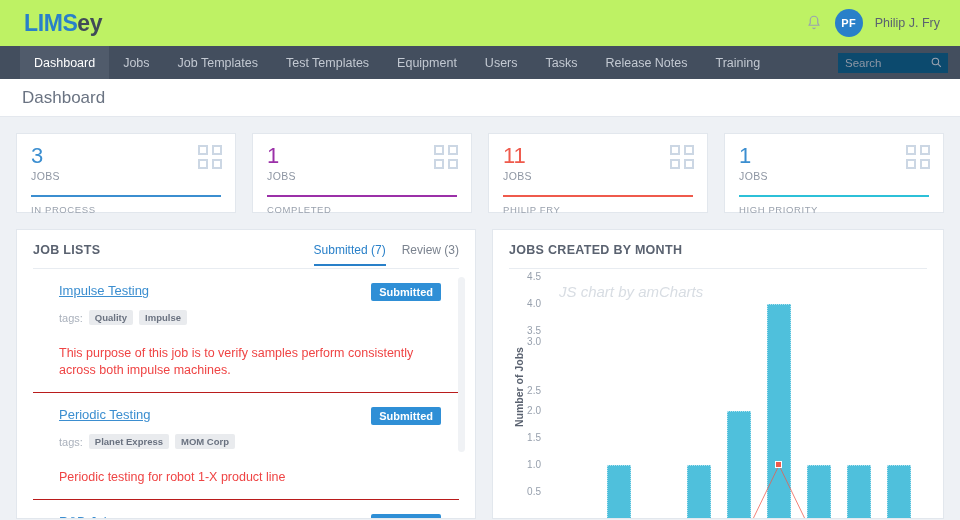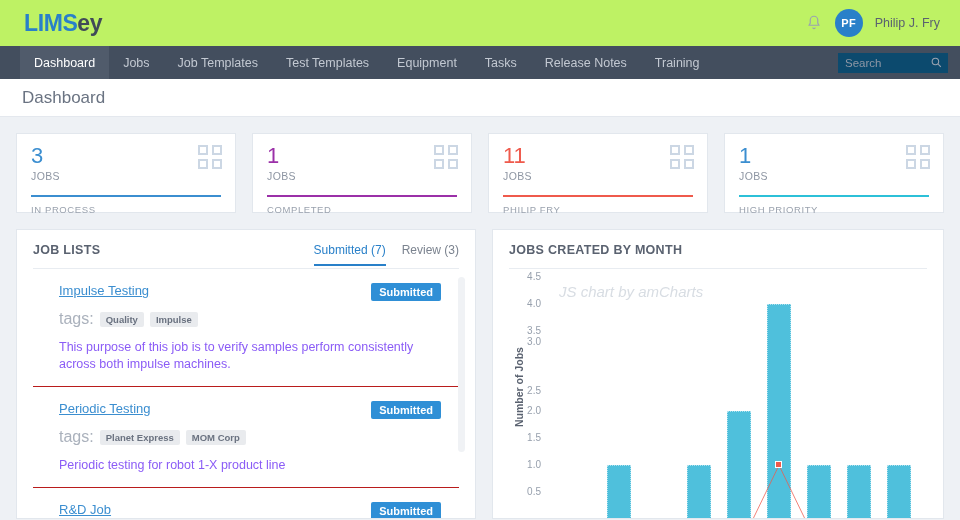--- a/index.html
+++ b/index.html
@@ -179,29 +179,29 @@
     margin-left: auto;
     background: #2f8fd6; color: #fff;
     font-size: 11px; font-weight: bold;
     padding: 3px 8px;
     border-radius: 2px;
   }
   .job-tags {
     display: flex; align-items: center; gap: 6px;
     margin-top: 9px;
   }
-  .tags-label { font-size: 16px; color: #aab1bc; }
+  .tags-label { font-size: 11px; color: #aab1bc; }
   .tag {
     background: #e9ebee; color: #6a7280;
     font-size: 9.5px; font-weight: bold;
     padding: 2px 6px; border-radius: 2px;
   }
   .job-desc {
-    margin-top: 11px;
-    font-size: 12.5px; color: #8b5cf6;
+    margin-top: 20px;
+    font-size: 12.5px; color: #ef4444;
     line-height: 17px;
     max-width: 370px;
   }
   .list-scrollbar {
     position: absolute; top: 8px; right: 10px;
     width: 7px; height: 175px;
     background: #f0f2f5; border-radius: 4px;
     cursor: pointer;
   }
 
@@ -259,20 +259,21 @@
     <span class="username">Philip J. Fry</span>
   </div>
 </div>
 
 <div class="nav">
   <div class="nav-item active">Dashboard</div>
   <div class="nav-item">Jobs</div>
   <div class="nav-item">Job Templates</div>
   <div class="nav-item">Test Templates</div>
   <div class="nav-item">Equipment</div>
+  <div class="nav-item">Users</div>
   <div class="nav-item">Tasks</div>
   <div class="nav-item">Release Notes</div>
   <div class="nav-item">Training</div>
   <div class="search-wrap">
     <input class="search-input" placeholder="Search" style="">
     <svg class="search-ico" viewBox="0 0 24 24" fill="none" stroke="#9aa3b0" stroke-width="2">
       <circle cx="10" cy="10" r="6"></circle>
         <path d="M15 15l5 5"></path>
     </svg>
   </div>

